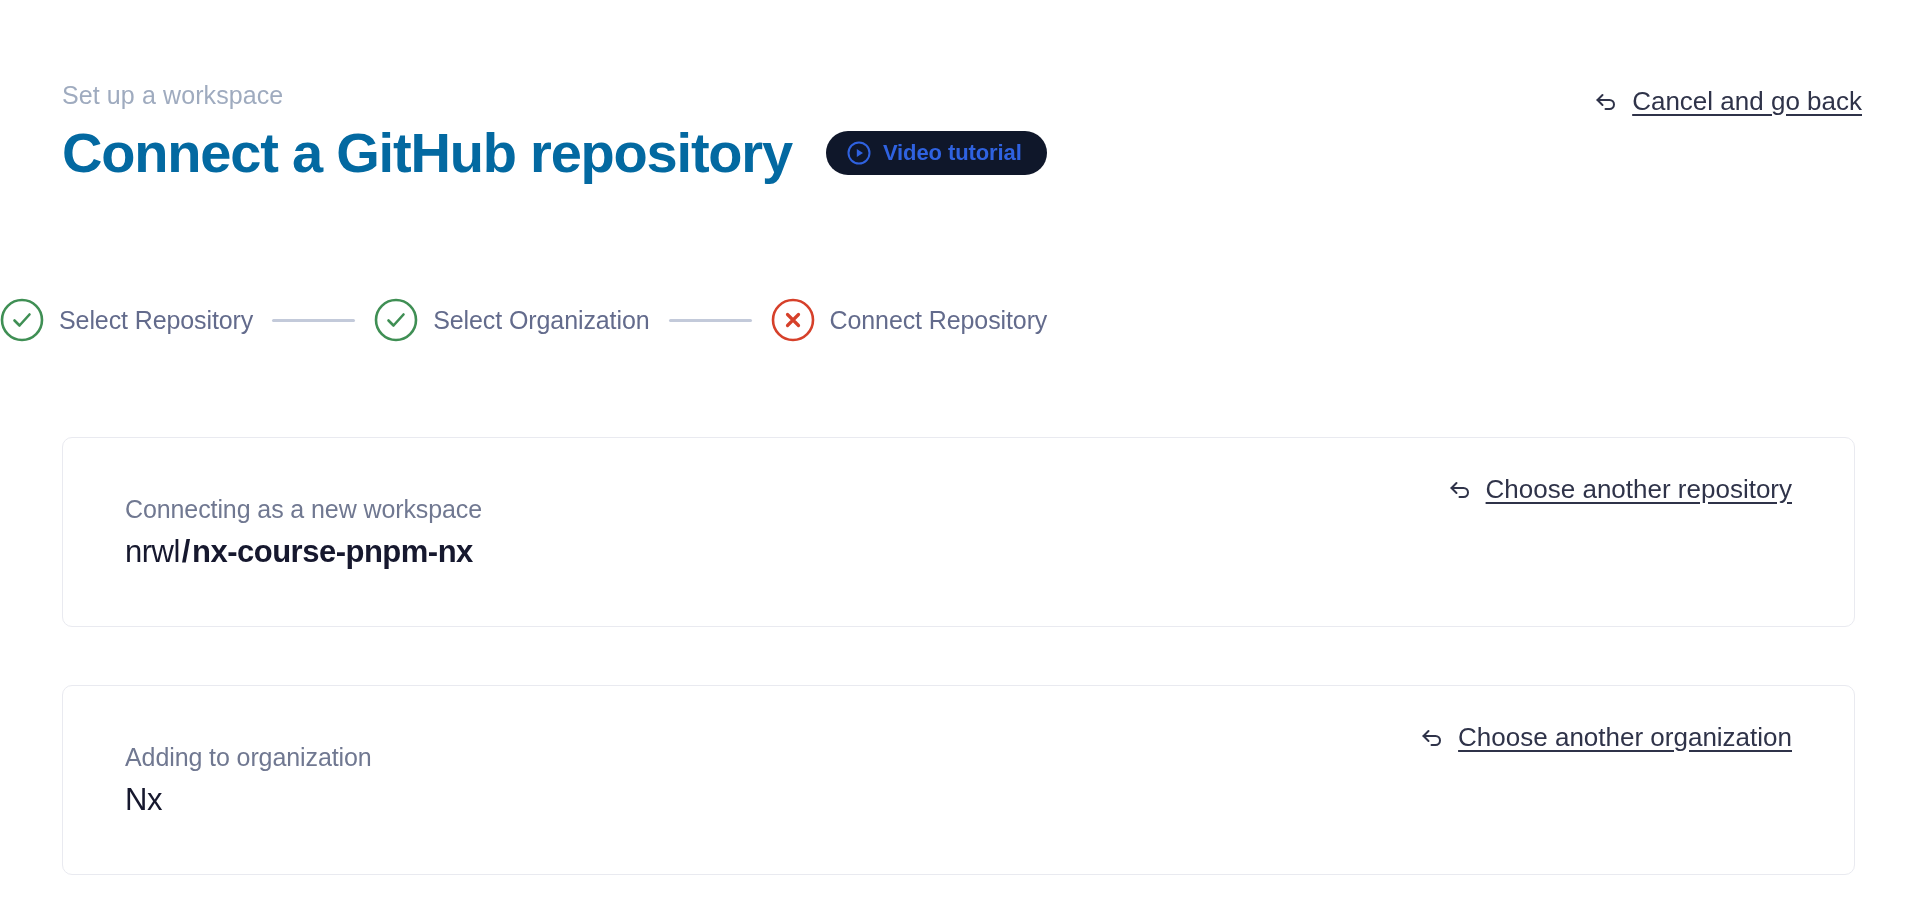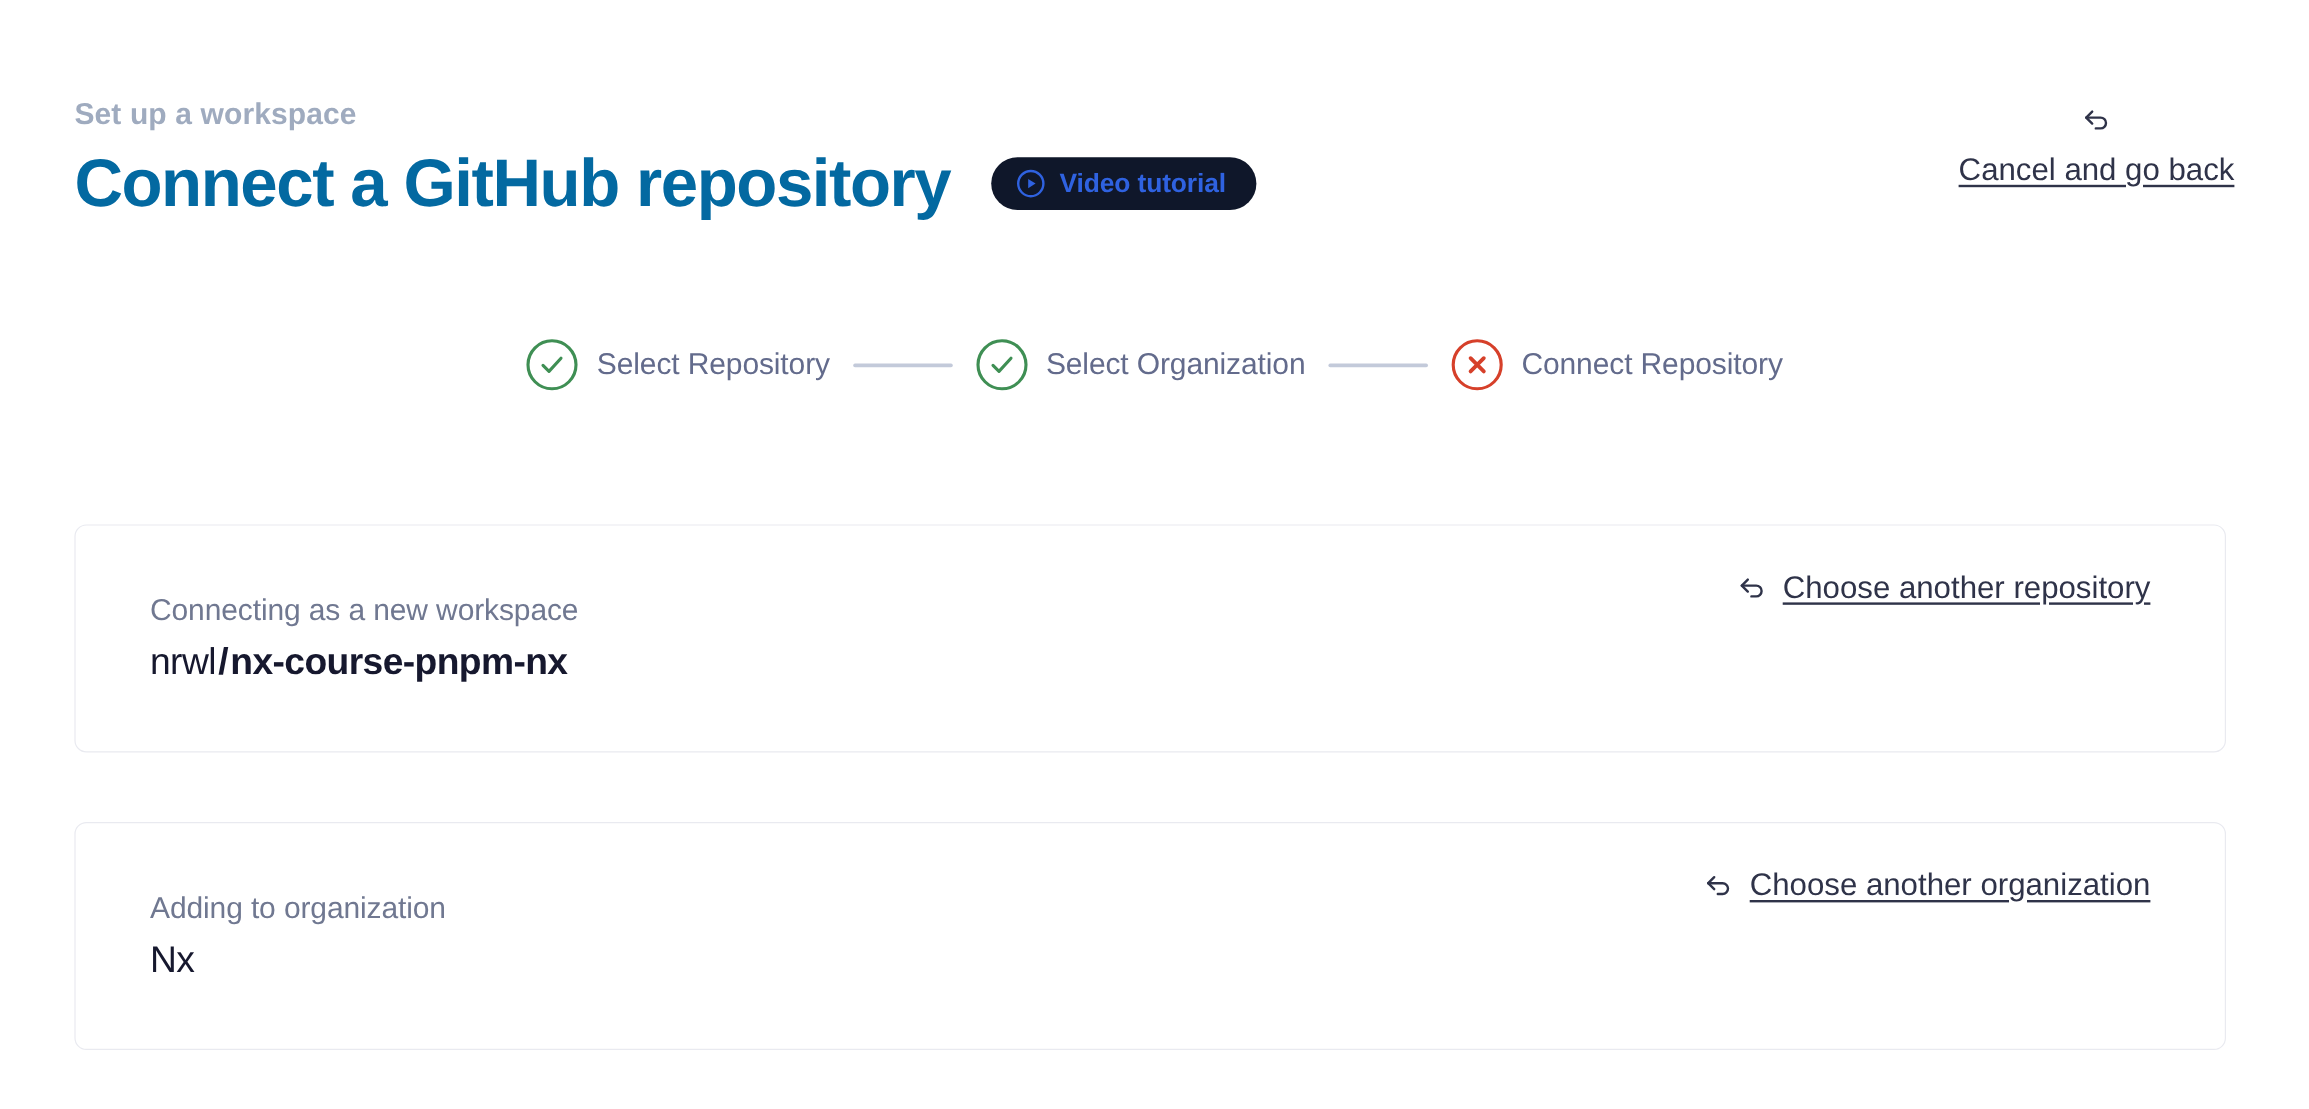--- a/index.html
+++ b/index.html
@@ -26,21 +26,20 @@
     left: 62px;
     top: 80px;
     right: 62px;
   }
 
   .breadcrumb {
     font-size: 25px;
     color: #9fabbf;
     letter-spacing: 0.1px;
     line-height: 30px;
-    font-weight: bold;
   }
 
   .title-row {
     display: flex;
     align-items: center;
     margin-top: 12px;
   }
 
   .page-title {
     font-size: 56px;
@@ -76,42 +75,41 @@
   
   .cancel-link {
     position: absolute;
     right: 62px;
     top: 86px;
     display: inline-flex;
     align-items: center;
     gap: 12px;
     cursor: pointer;
     text-decoration: none;
-    flex-direction: column;
   }
 
   .cancel-link .text {
     font-size: 26px;
     color: #2f3349;
     text-decoration: underline;
     text-underline-offset: 4px;
     white-space: nowrap;
   }
 
   .back-arrow { display: block; flex: 0 0 auto; }
 
   
   .stepper {
     position: absolute;
     left: 0;
     right: 0;
-    top: 282px;
-    display: flex;
-    align-items: center;
-    justify-content: center;
+    top: 298px;
+    display: flex;
+    align-items: center;
+    justify-content: flex-start;
     gap: 0;
   }
 
   .step {
     display: flex;
     align-items: center;
     gap: 15px;
   }
 
   .step-label {

